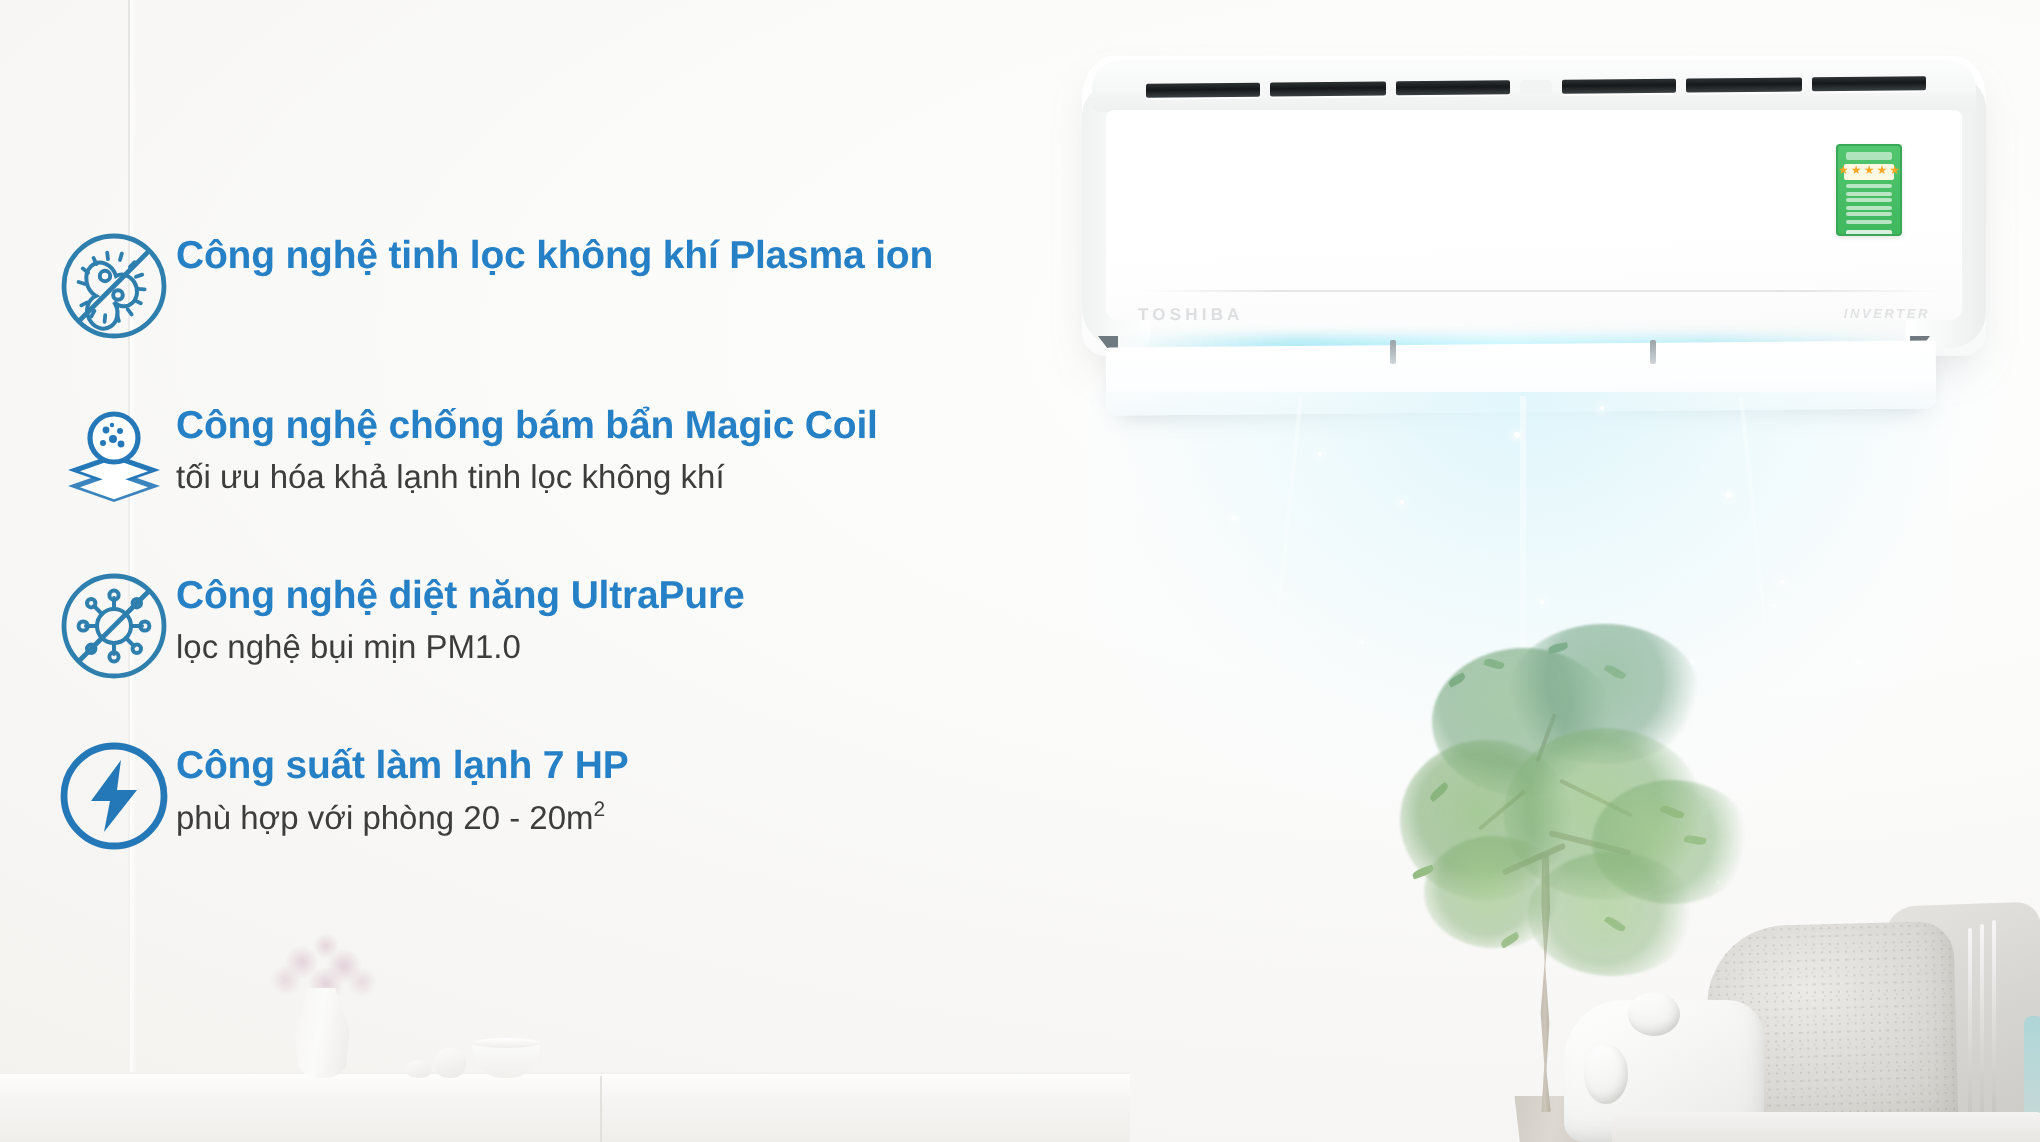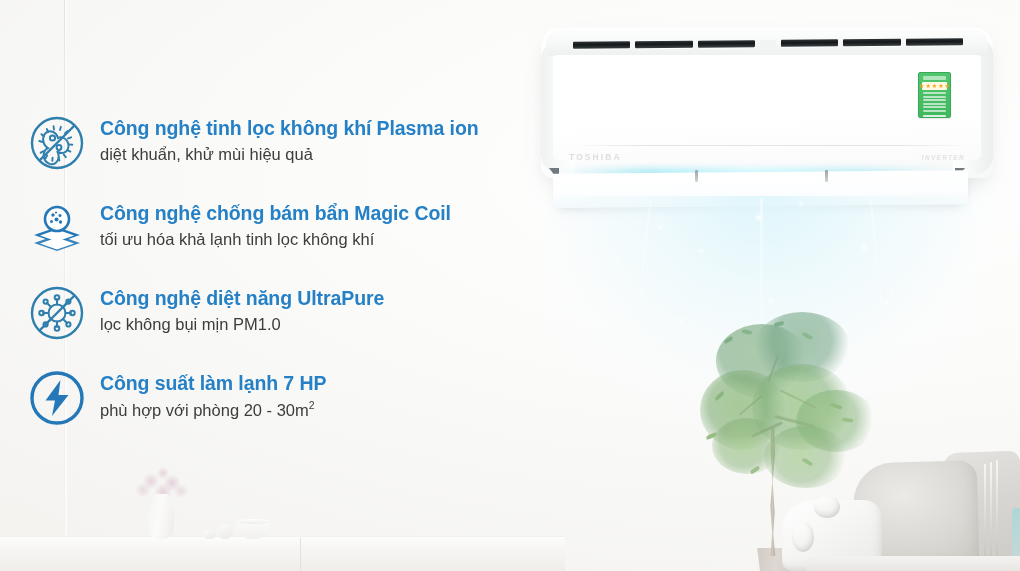--- a/index.html
+++ b/index.html
@@ -32,21 +32,21 @@
     position:absolute; left:520px; top:120px; width:520px; height:420px;
     background:radial-gradient(60% 55% at 50% 15%, rgba(228,247,252,.95) 0%, rgba(238,250,253,.55) 35%, rgba(250,252,253,0) 72%);
     pointer-events:none;
   }
 
   
   #features {
     position:absolute; left:26px; top:108px; width:520px;
   }
   .feature {
-    display:flex; align-items:flex-start; gap:12px;
+    display:flex; align-items:flex-start; gap:0;
     height:85px;
   }
   .feature .icon-wrap {
     width:62px; height:62px; flex:0 0 62px;
     display:flex; align-items:center; justify-content:center;
     margin-top:4px;
   }
   .feature .text-wrap { padding-top:8px; }
   .feat-title {
     font-size:19.5px; font-weight:bold; color:#2580c6;
@@ -446,21 +446,20 @@
           <g fill="none" stroke="#2f7fae" stroke-width="2" stroke-linecap="round">
             <path d="M20 34 a7.5 9 -18 1 1 10 -10 a7 8 -18 1 1 -1 13 a7.5 8.5 -18 1 1 -9 -3 z"></path>
             <circle cx="24.5" cy="24" r="2.6"></circle>
             <circle cx="31" cy="33.5" r="2.4"></circle>
             <path d="M14.5 28 l-3.2 -1M16 22.4 l-2.6 -2.2M20.2 18 l-1.4 -3M26 15.6 l-0.4 -3.3M32 16 l0.9 -3.2M37 19.4 l2.3 -2.3M40 24.4 l3.1 -1.1M41 30.4 l3.3 0.3M39.4 36.2 l3 1.4M35.8 40.6 l2 2.6M30.6 43.3 l0.8 3.2M24.6 43.6 l-0.3 3.3M19.2 41.4 l-1.6 2.9M15.6 37.2 l-2.9 1.5" stroke-width="1.9"></path>
           </g>
         </svg>
       </div>
       <div class="text-wrap">
         <div class="feat-title">Công nghệ tinh lọc không khí Plasma ion</div>
-        <div class="feat-sub">diệt khuẩn, khử mùi hiệu quả</div>
       </div>
     </div>
 
     <div class="feature">
       <div class="icon-wrap">
         <svg width="58" height="58" viewBox="0 0 58 58" aria-hidden="true">
           <g fill="#2578b8">
             <path d="M29 28 L52 36 L29 44 L6 36 Z" opacity="1"></path>
             <path d="M29 36 L52 44 L29 52 L6 44 Z" opacity=".9"></path>
           </g>
@@ -498,31 +497,31 @@
             <circle cx="44.4" cy="29" r="2.3"></circle>
             <circle cx="17.6" cy="17.6" r="2.1"></circle>
             <circle cx="40.4" cy="17.6" r="2.1"></circle>
             <circle cx="17.6" cy="40.4" r="2.1"></circle>
             <circle cx="40.4" cy="40.4" r="2.1"></circle>
           </g>
         </svg>
       </div>
       <div class="text-wrap">
         <div class="feat-title">Công nghệ diệt năng UltraPure</div>
-        <div class="feat-sub">lọc không bụi mịn  PM1.0</div>
+        <div class="feat-sub">lọc nghệ bụi mịn  PM1.0</div>
       </div>
     </div>
 
     <div class="feature">
       <div class="icon-wrap">
         <svg width="58" height="58" viewBox="0 0 58 58" aria-hidden="true">
           <circle cx="29" cy="29" r="25" fill="none" stroke="#2578b8" stroke-width="3.4"></circle>
           <path d="M32.5 11 L17.5 31.5 L27 31.5 L24 47 L40.5 26 L30.5 26 Z" fill="#2578b8"></path>
         </svg>
       </div>
       <div class="text-wrap">
         <div class="feat-title">Công suất làm lạnh 7 HP</div>
-        <div class="feat-sub"><span>phù hợp với phòng 20 - 30m</span><sup>2</sup></div>
+        <div class="feat-sub"><span>phù hợp với phòng 20 - 20m</span><sup>2</sup></div>
       </div>
     </div>
 
   </div>
 </div>
 
 </body></html>

